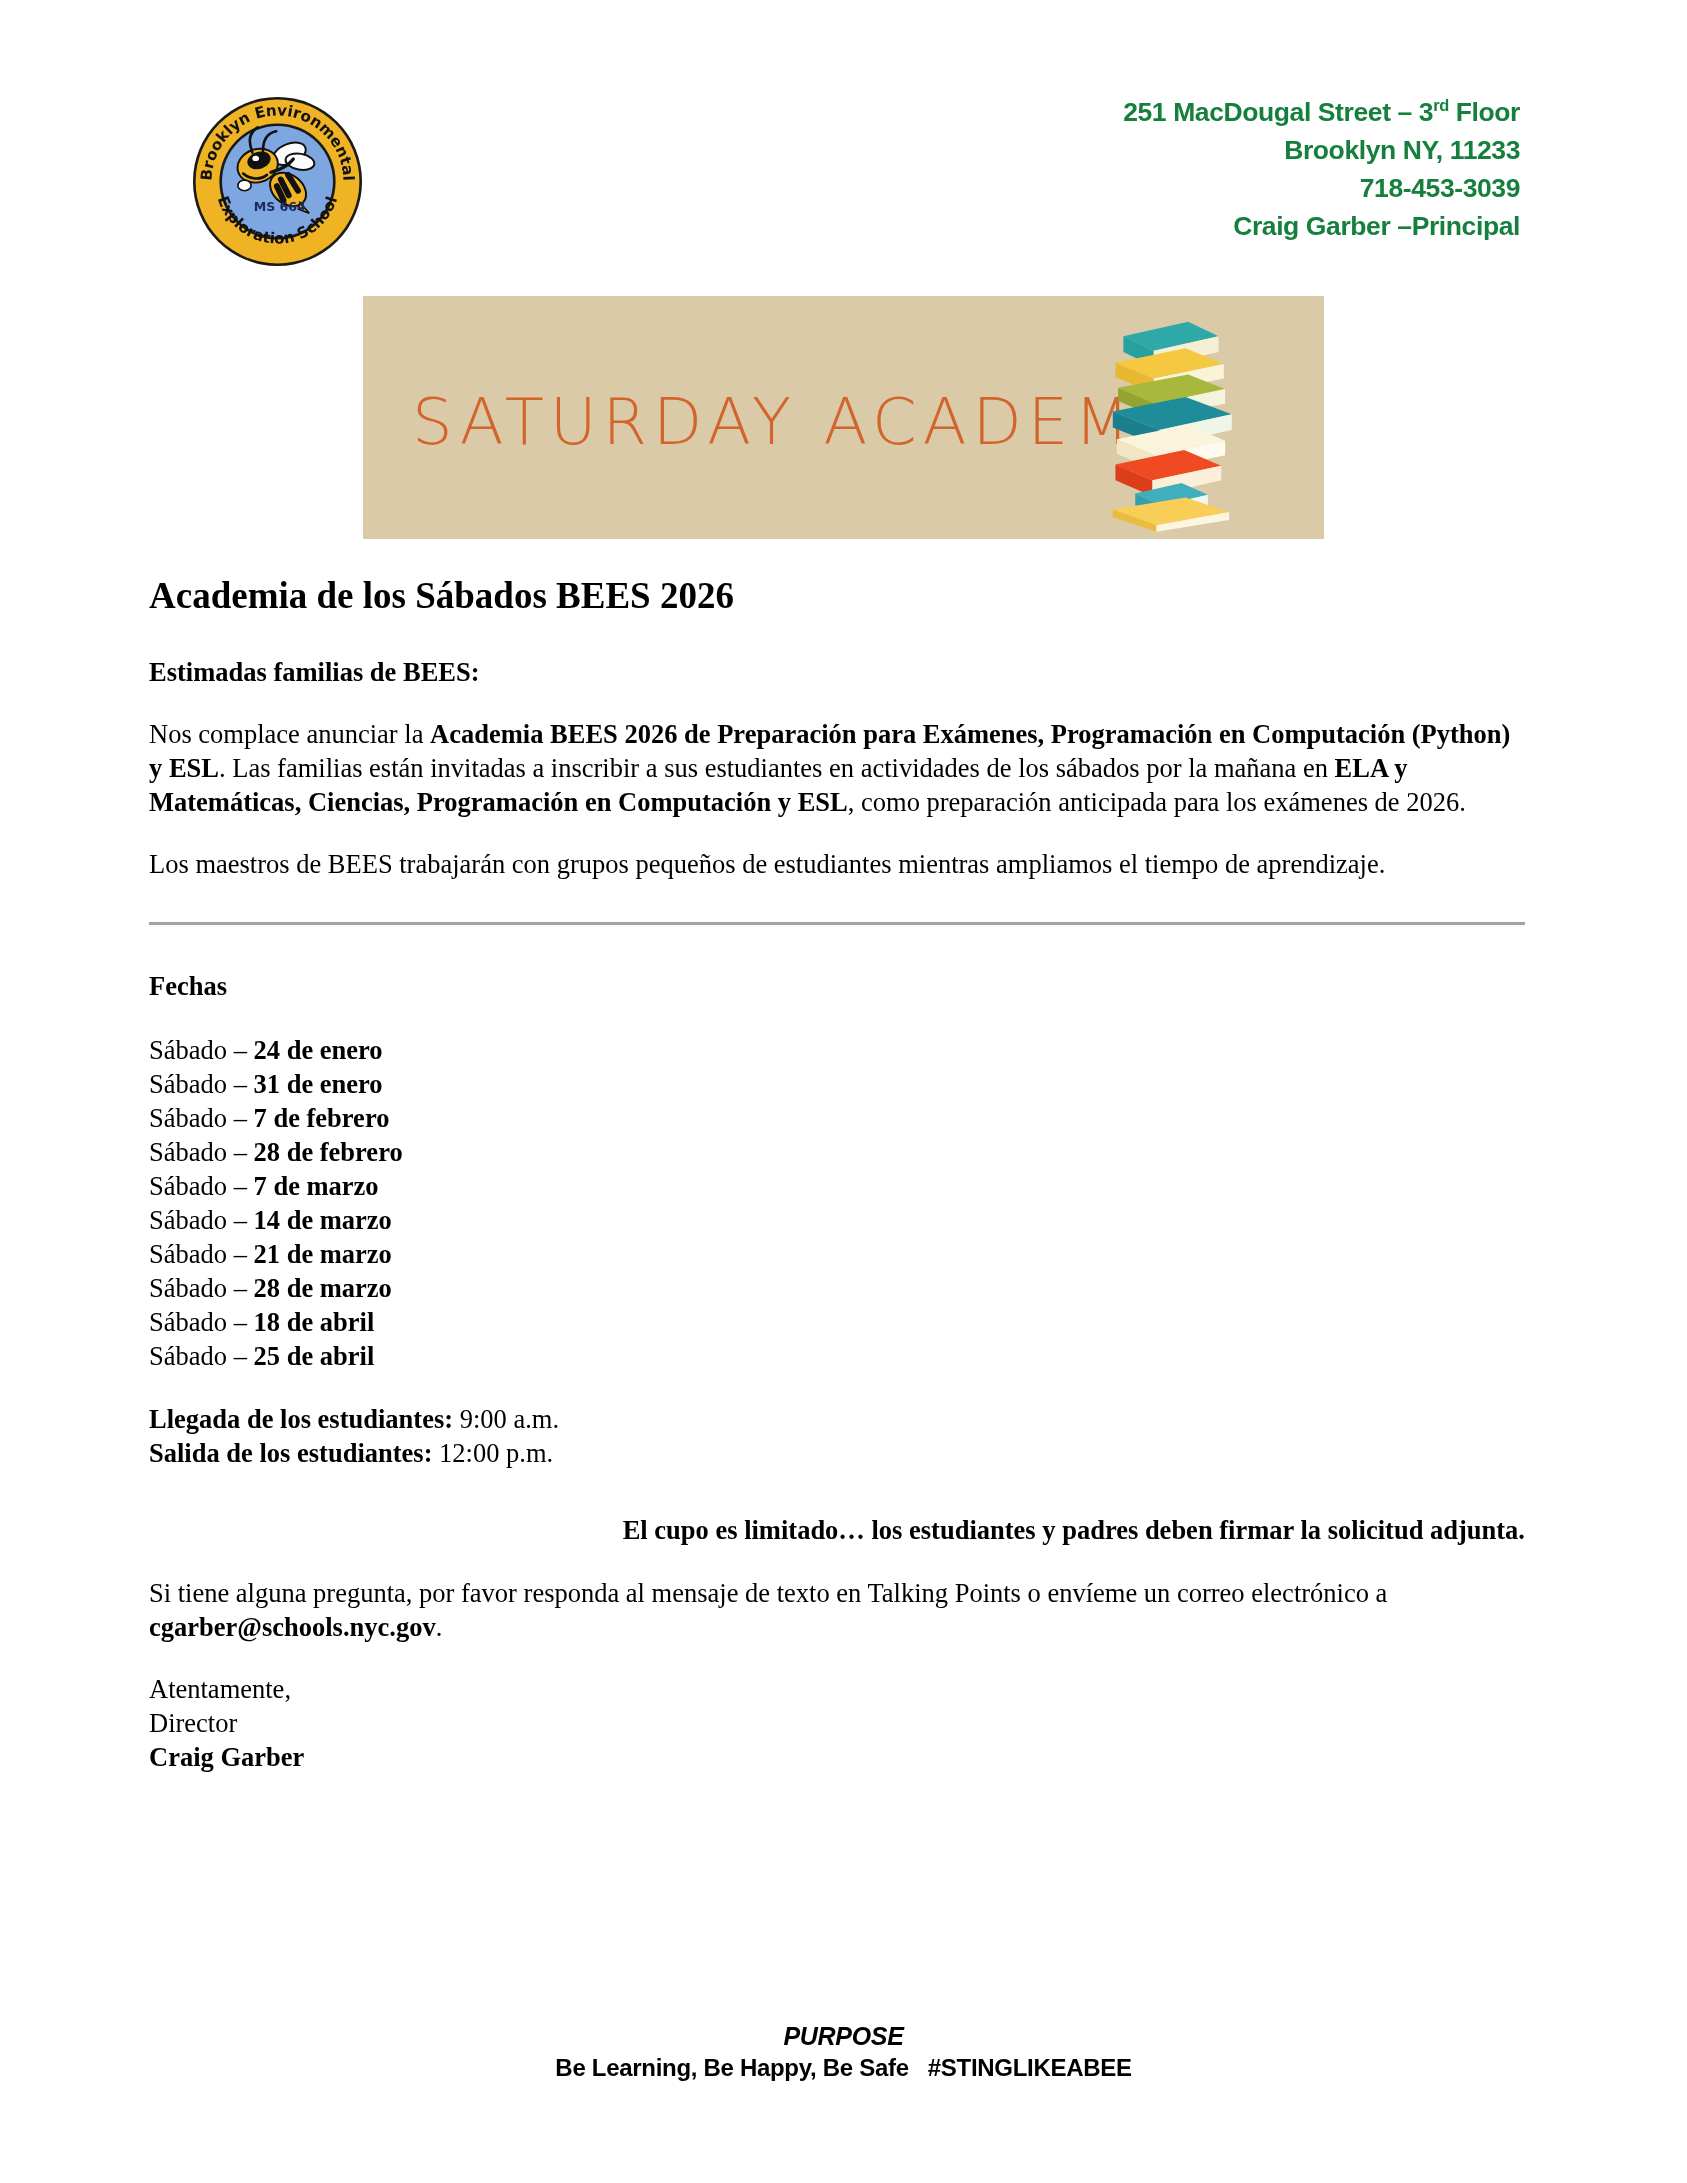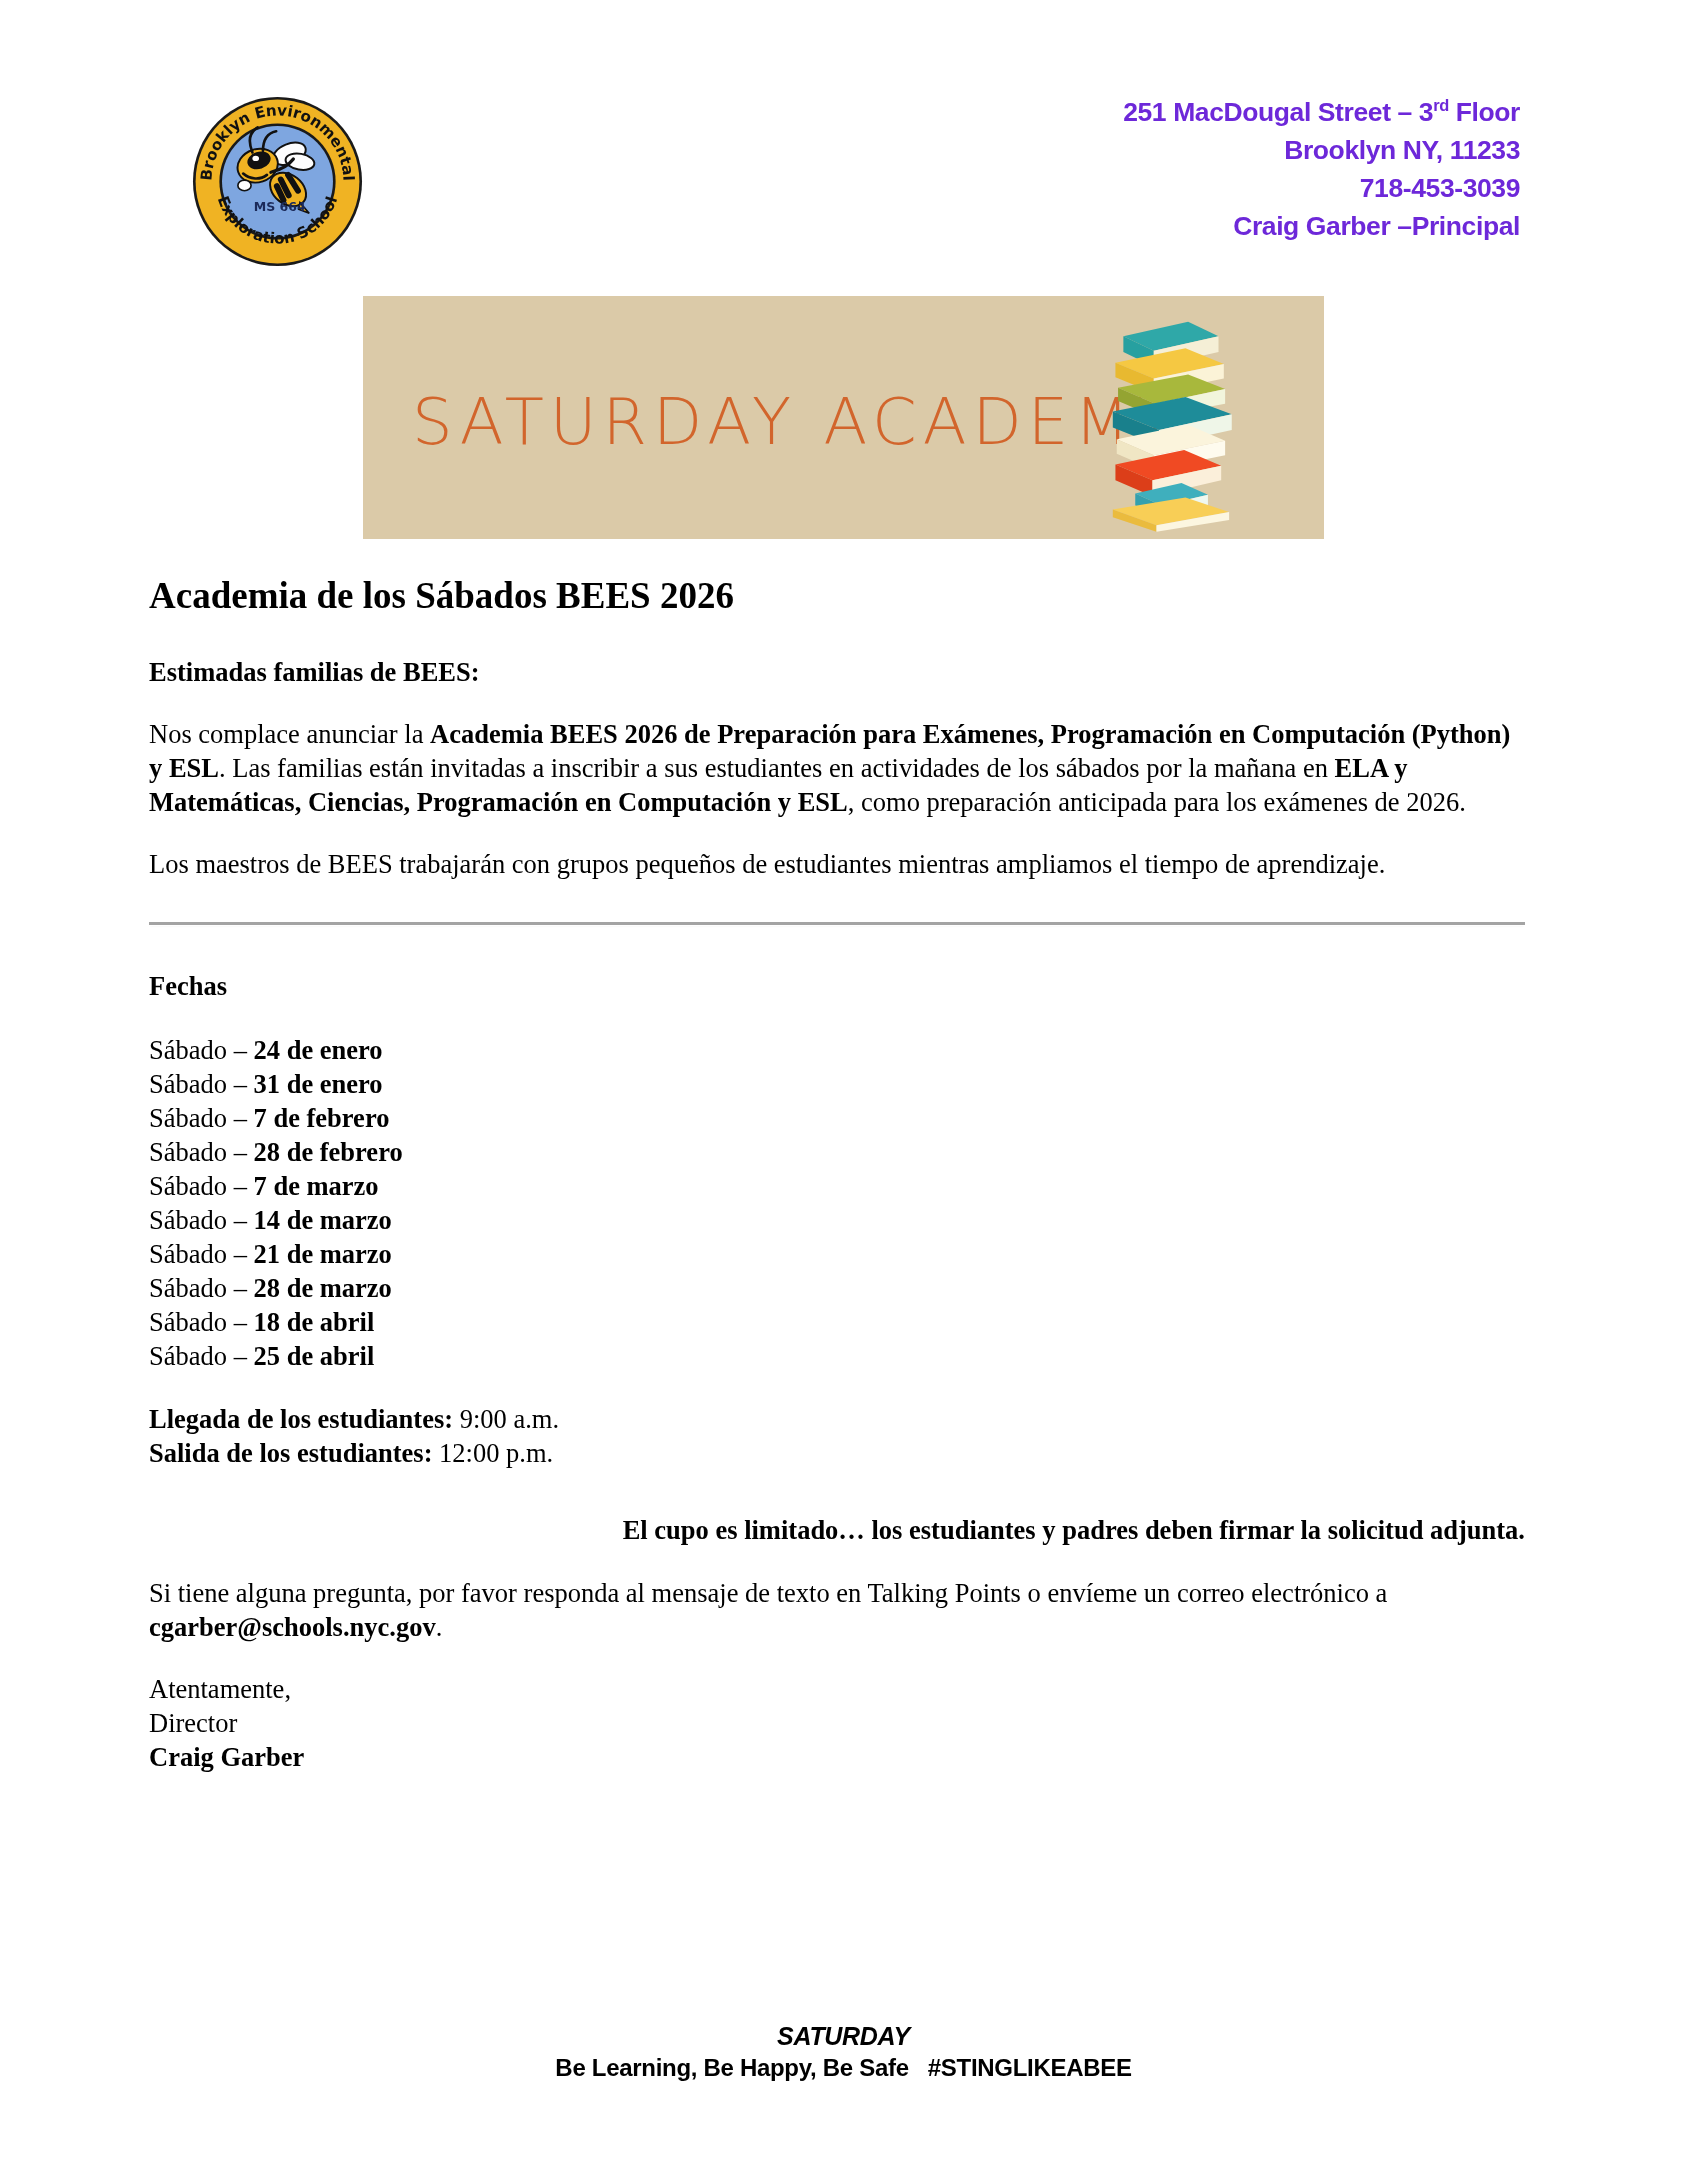--- a/index.html
+++ b/index.html
@@ -37,21 +37,21 @@
     position: absolute;
     right: 167px;
     top: 93px;
     width: 860px;
     text-align: right;
     font-family: "Liberation Sans", "DejaVu Sans", sans-serif;
     font-weight: bold;
     font-size: 26.5px;
     line-height: 38px;
     letter-spacing: -0.4px;
-    color: #6d28d9;
+    color: #15803d;
   }
   .address-block .line { white-space: nowrap; }
   .address-block sup {
     font-size: 0.62em;
     vertical-align: super;
     line-height: 0;
   }
 
   
   .banner {
@@ -336,16 +336,16 @@
   <p class="para"><span>Si tiene alguna pregunta, por favor responda al mensaje de texto en Talking Points o envíeme un correo electrónico a </span><span class="b">cgarber@schools.nyc.gov</span><span>.</span></p>
 
   <div class="signature">
     <div class="sig-row">Atentamente,</div>
     <div class="sig-row">Director</div>
     <div class="sig-row name">Craig Garber</div>
   </div>
 </div>
 
 <div class="footer">
-  <div class="footer-purpose">SATURDAY</div>
+  <div class="footer-purpose">PURPOSE</div>
   <div class="footer-motto">Be Learning, Be Happy, Be Safe   #STINGLIKEABEE</div>
 </div>
 
 
 </body></html>

